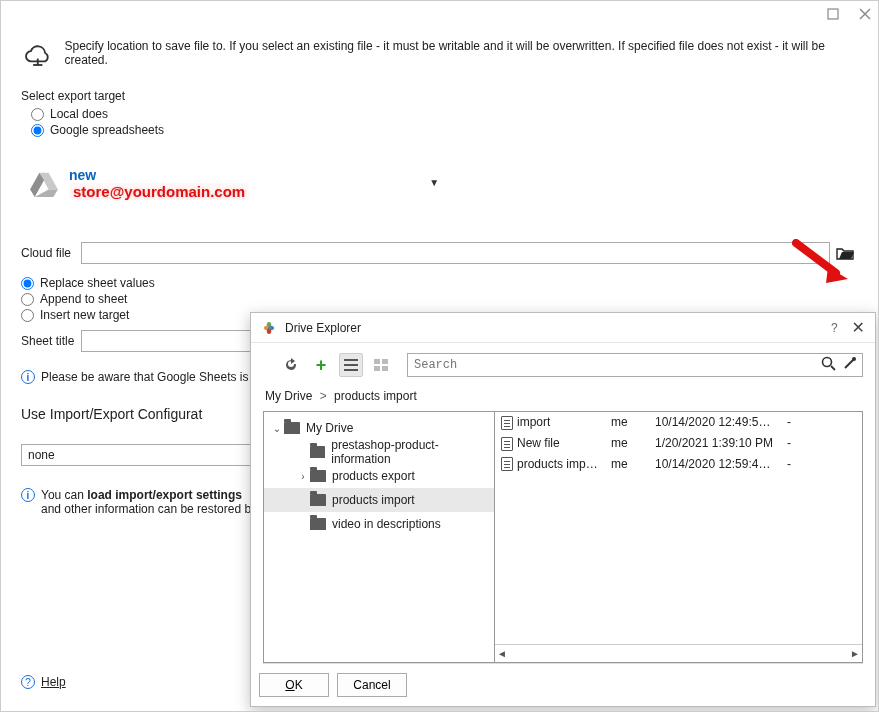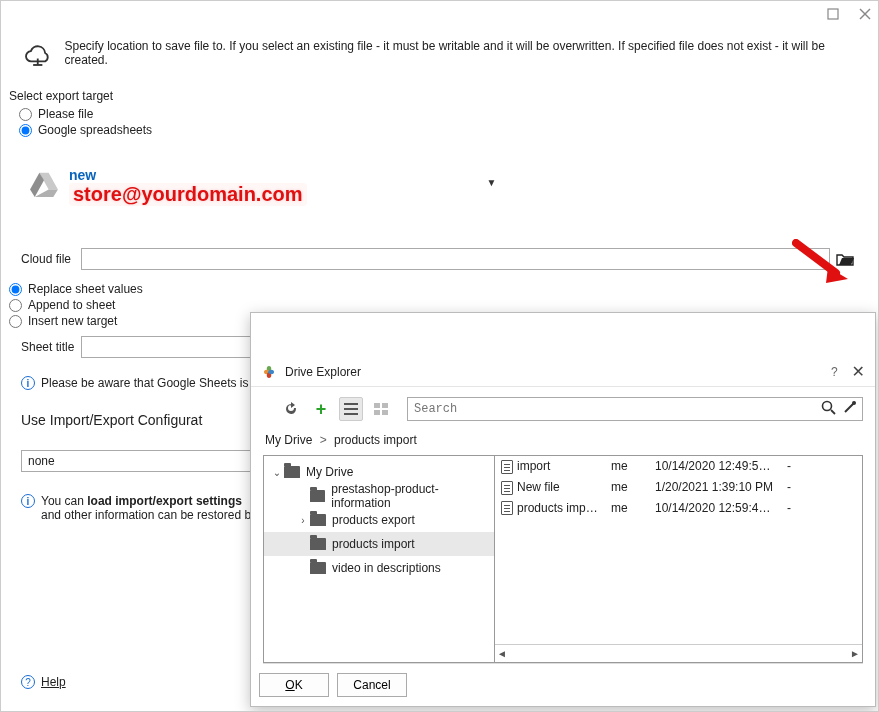--- a/index.html
+++ b/index.html
@@ -8,30 +8,30 @@
 
   
   .win-controls { position: absolute; top: 6px; right: 6px; display: flex; gap: 18px; }
   .win-controls span { width: 14px; height: 14px; display: flex; align-items: center; justify-content: center; color: #888; font-size: 14px; cursor: pointer; }
 
   
   .header-row { display: flex; align-items: center; padding: 38px 20px 16px 22px; }
   .cloud-icon { width: 30px; height: 28px; margin-right: 12px; }
   .header-text { font-size: 12px; }
 
-  .section { padding: 0 8px; }
+  .section { padding: 0 20px; }
   .label { margin: 6px 0 4px 0; }
   .radios { margin-left: 10px; }
   .radio-row { display: flex; align-items: center; margin: 2px 0; }
   .radio-row input { margin: 0 6px 0 0; }
 
   .account-row { display: flex; align-items: flex-start; padding: 28px 20px 10px 28px; position: relative; }
   .drive-tri { width: 30px; height: 26px; margin-right: 10px; flex: 0 0 auto; margin-top: 4px; }
   .account-text .name { color: #0a64bd; font-weight: 700; font-size: 14px; }
-  .account-text .email { color: #e01010; font-weight: 700; font-size: 20px; text-shadow: 0 0 3px rgba(220,30,30,.2); padding: 0 4px; border-radius: 4px; background: rgba(255,220,220,.25); }
+  .account-text .email { color: #e01010; font-weight: 700; font-size: 15px; text-shadow: 0 0 3px rgba(220,30,30,.2); padding: 0 4px; border-radius: 4px; background: rgba(255,220,220,.25); }
   .dropdown-caret { margin-left: 180px; margin-top: 10px; font-size: 10px; color: #333; cursor: pointer; }
 
   .field-row { display: flex; align-items: center; padding: 6px 20px 10px 20px; }
   .field-row .fl { width: 60px; }
   .text-input { flex: 1; height: 22px; border: 1px solid #aaa; padding: 0 4px; background: #fff; }
   .browse-btn { width: 26px; height: 22px; display: flex; align-items: center; justify-content: center; color: #333; cursor: pointer; margin-left: 2px; }
 
   .info-row { display: flex; align-items: center; padding: 8px 20px; }
   .info-icon { width: 14px; height: 14px; border: 1.5px solid #1a6dd6; border-radius: 50%; color: #1a6dd6; font-size: 10px; font-weight: 700; display: flex; align-items: center; justify-content: center; margin-right: 6px; flex: 0 0 auto; }
 
@@ -42,21 +42,21 @@
 
   .help-row { position: absolute; left: 20px; bottom: 22px; display: flex; align-items: center; cursor: pointer; }
   .help-q { width: 14px; height: 14px; border: 1.5px solid #1a6dd6; border-radius: 50%; color: #1a6dd6; font-size: 10px; display: flex; align-items: center; justify-content: center; margin-right: 6px; }
   .help-row span.t { text-decoration: underline; }
 
   
   .arrow { position: absolute; right: 26px; top: 238px; width: 60px; height: 44px; }
 
   
   .modal { position: absolute; left: 249px; top: 311px; width: 626px; height: 395px; background: #fff; border: 1px solid #bbb; box-shadow: 0 4px 14px rgba(0,0,0,.25); display: flex; flex-direction: column; }
-  .modal-titlebar { height: 30px; display: flex; align-items: center; padding: 0 10px; border-bottom: 1px solid #e5e5e5; margin-top: 44px; }
+  .modal-titlebar { height: 30px; display: flex; align-items: center; padding: 0 10px; border-bottom: 1px solid #e5e5e5; }
   .modal-titlebar .logo { width: 16px; height: 16px; margin-right: 8px; }
   .modal-titlebar .title { flex: 1; font-size: 12px; }
   .modal-titlebar .hlp { color: #666; margin-right: 14px; cursor: pointer; }
   .modal-titlebar .cls { color: #444; font-size: 16px; cursor: pointer; }
 
   .toolbar { display: flex; align-items: center; padding: 10px 12px 8px 28px; gap: 6px; }
   .tb-btn { width: 24px; height: 24px; display: flex; align-items: center; justify-content: center; cursor: pointer; border-radius: 2px; }
   .tb-btn.active { background: #e8e8e8; border: 1px solid #ccc; }
   .tb-btn.add { color: #2aa32a; font-size: 18px; font-weight: 700; }
   .search-wrap { flex: 1; display: flex; align-items: center; height: 24px; border: 1px solid #aaa; margin-left: 8px; font-family: Liberation Mono, monospace; }
@@ -117,21 +117,21 @@
     <line x1="11" y1="27" x2="21" y2="27" stroke="#333" stroke-width="2"></line>
   </svg>
   <div class="header-text">Specify location to save file to. If you select an existing file - it must be writable and it will be overwritten. If specified file does not exist - it will be created.</div>
 </div>
 
 <div class="section">
   <div class="label">Select export target</div>
   <div class="radios">
     <label class="radio-row">
       <input type="radio" name="tgt" style="">
-      <span>Please file</span>
+      <span>Local does</span>
     </label>
     <label class="radio-row">
       <input type="radio" name="tgt" checked="" style="">
       <span>Google spreadsheets</span>
     </label>
   </div>
 </div>
 
 <div class="account-row">
   <svg class="drive-tri" viewBox="0 0 32 28">

